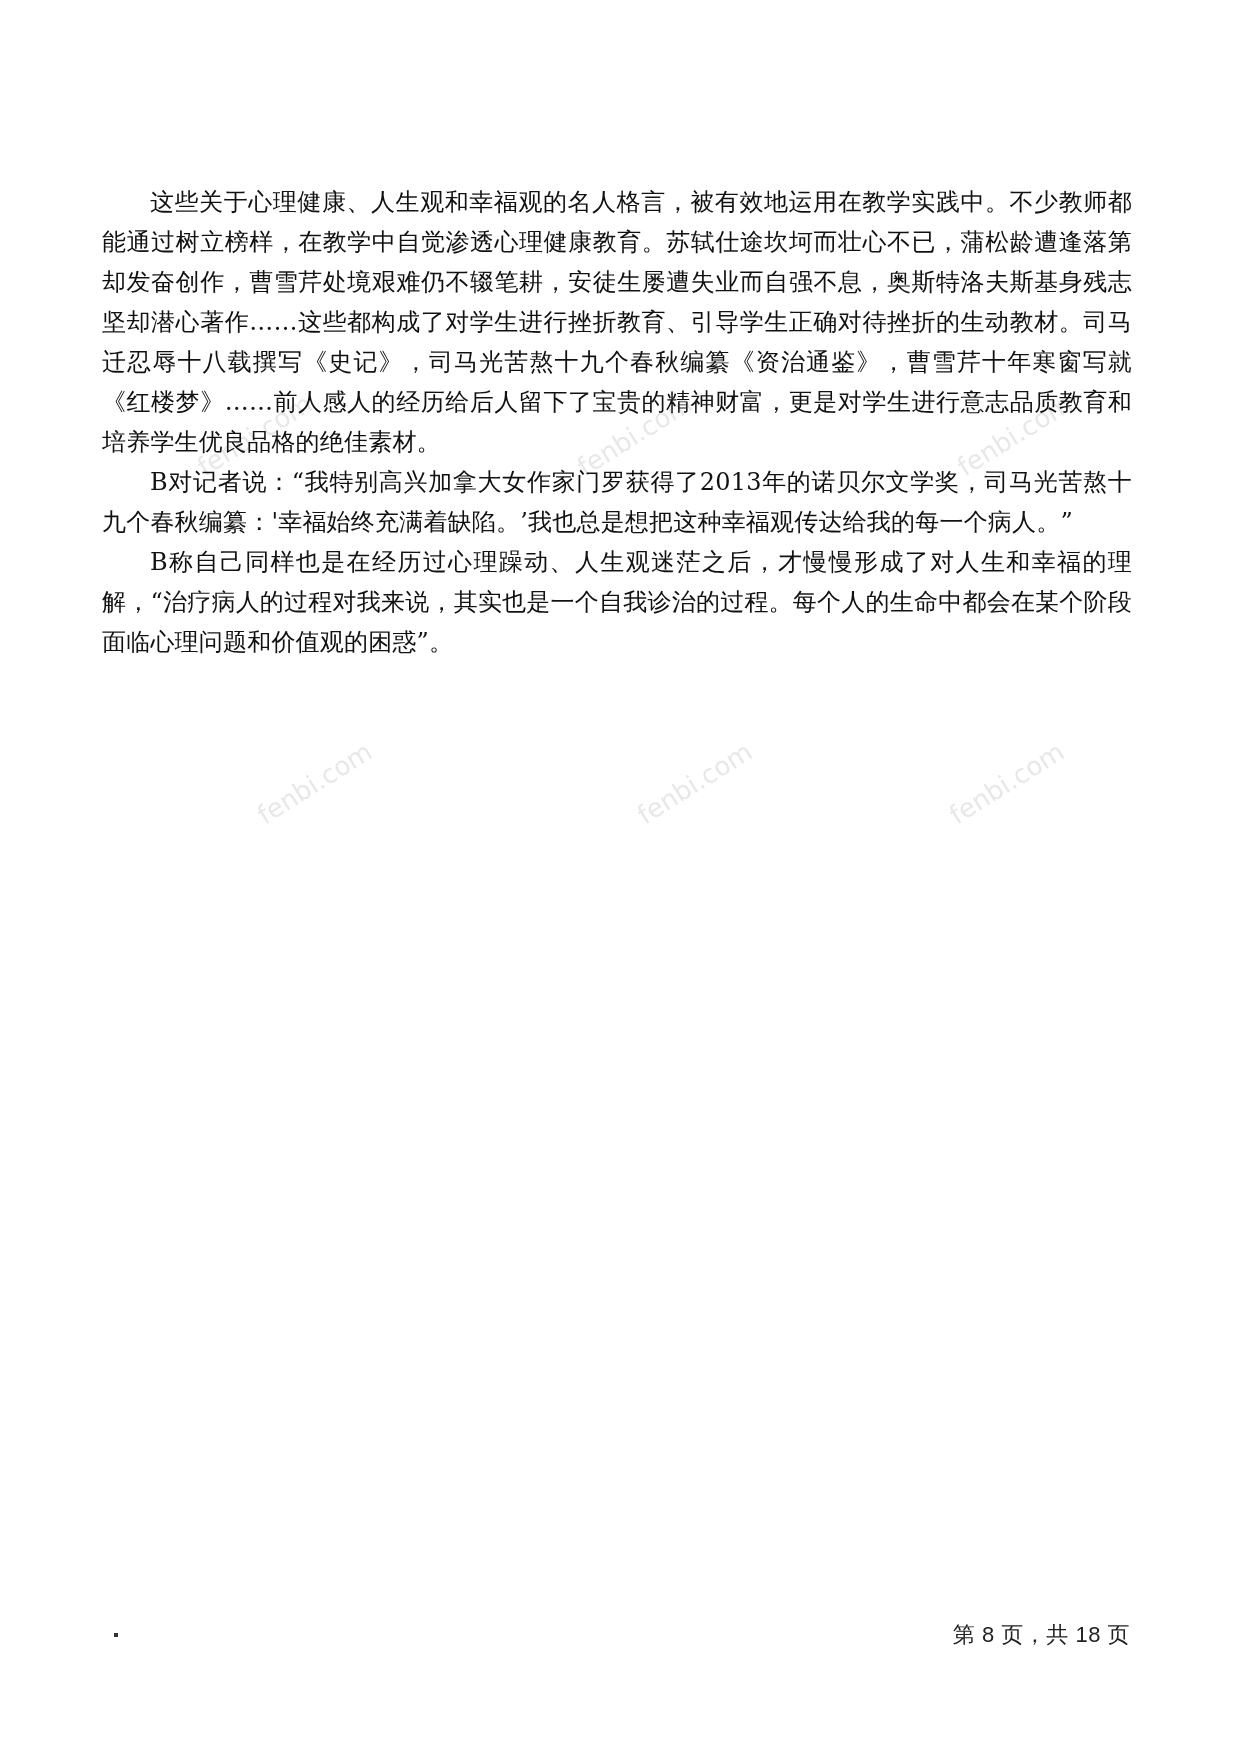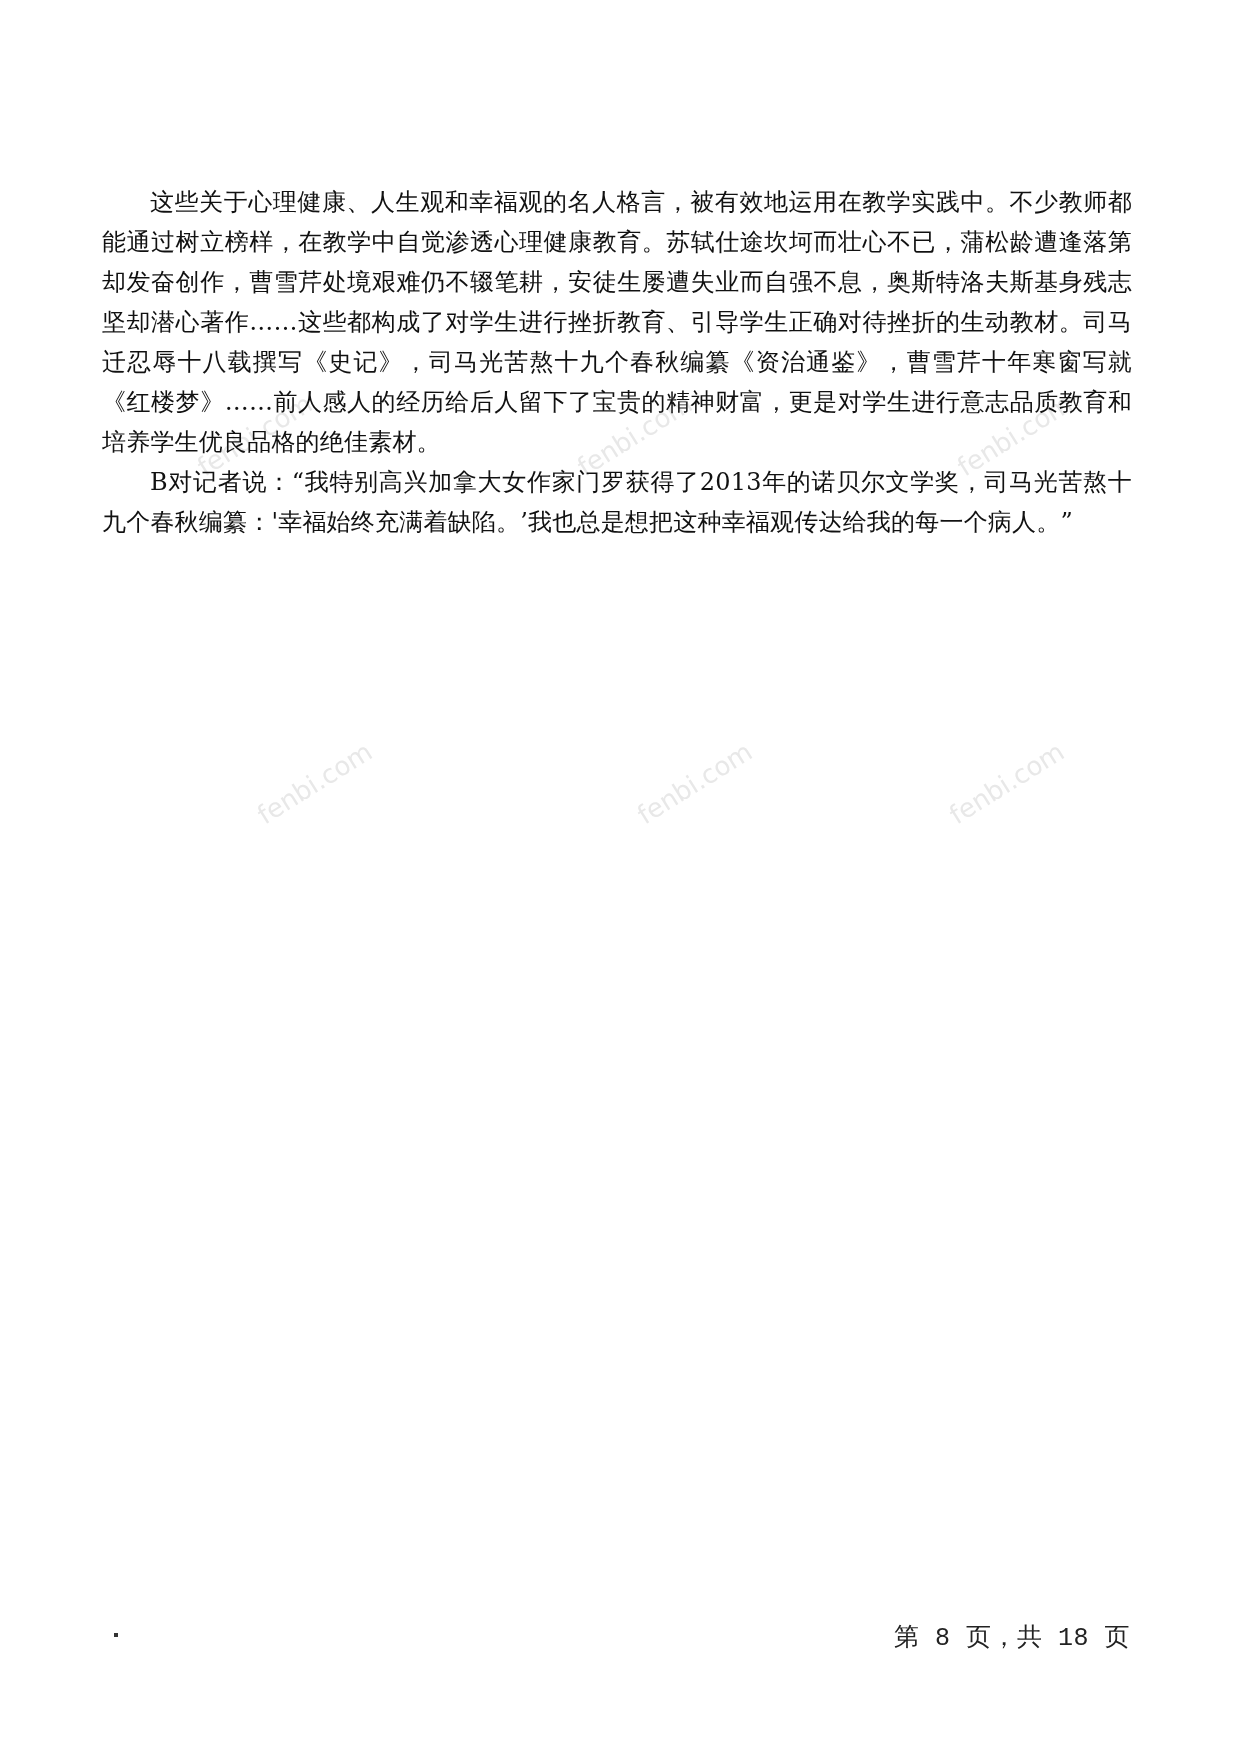--- a/index.html
+++ b/index.html
@@ -51,38 +51,39 @@
       left: 114px;
       top: 1633px;
       width: 4px;
       height: 4px;
       background: #333333;
     }
     .footer-page {
       position: absolute;
       right: 110px;
       top: 1620px;
-      font-family: Liberation Mono, monospace;
-      font-size: 25px;
+      font-family: Liberation Sans, sans-serif;
+      font-size: 22px;
       color: #222222;
       letter-spacing: 0.5px;
     }
   </style>
 </head>
 <body>
 
 <div class="page">
 
   <div class="watermark" style="left:208px; top:452px;">fenbi.com</div>
   <div class="watermark" style="left:588px; top:452px;">fenbi.com</div>
   <div class="watermark" style="left:968px; top:452px;">fenbi.com</div>
   <div class="watermark" style="left:268px; top:800px;">fenbi.com</div>
   <div class="watermark" style="left:648px; top:800px;">fenbi.com</div>
   <div class="watermark" style="left:960px; top:800px;">fenbi.com</div>
 
   <div class="content">
     <p class="para">这些关于心理健康、人生观和幸福观的名人格言，被有效地运用在教学实践中。不少教师都能通过树立榜样，在教学中自觉渗透心理健康教育。苏轼仕途坎坷而壮心不已，蒲松龄遭逢落第却发奋创作，曹雪芹处境艰难仍不辍笔耕，安徒生屡遭失业而自强不息，奥斯特洛夫斯基身残志坚却潜心著作……这些都构成了对学生进行挫折教育、引导学生正确对待挫折的生动教材。司马迁忍辱十八载撰写《史记》，司马光苦熬十九个春秋编纂《资治通鉴》，曹雪芹十年寒窗写就《红楼梦》……前人感人的经历给后人留下了宝贵的精神财富，更是对学生进行意志品质教育和培养学生优良品格的绝佳素材。</p>
     <p class="para">B对记者说：“我特别高兴加拿大女作家门罗获得了2013年的诺贝尔文学奖，司马光苦熬十九个春秋编纂：'幸福始终充满着缺陷。’我也总是想把这种幸福观传达给我的每一个病人。”</p>
+    <p class="para">B称自己同样也是在经历过心理躁动、人生观迷茫之后，才慢慢形成了对人生和幸福的理解，“治疗病人的过程对我来说，其实也是一个自我诊治的过程。每个人的生命中都会在某个阶段面临心理问题和价值观的困惑”。</p>
   </div>
 
   <div class="footer-dot"></div>
   <div class="footer-page">第 8 页，共 18 页</div>
 </div>
 
 </body></html>

